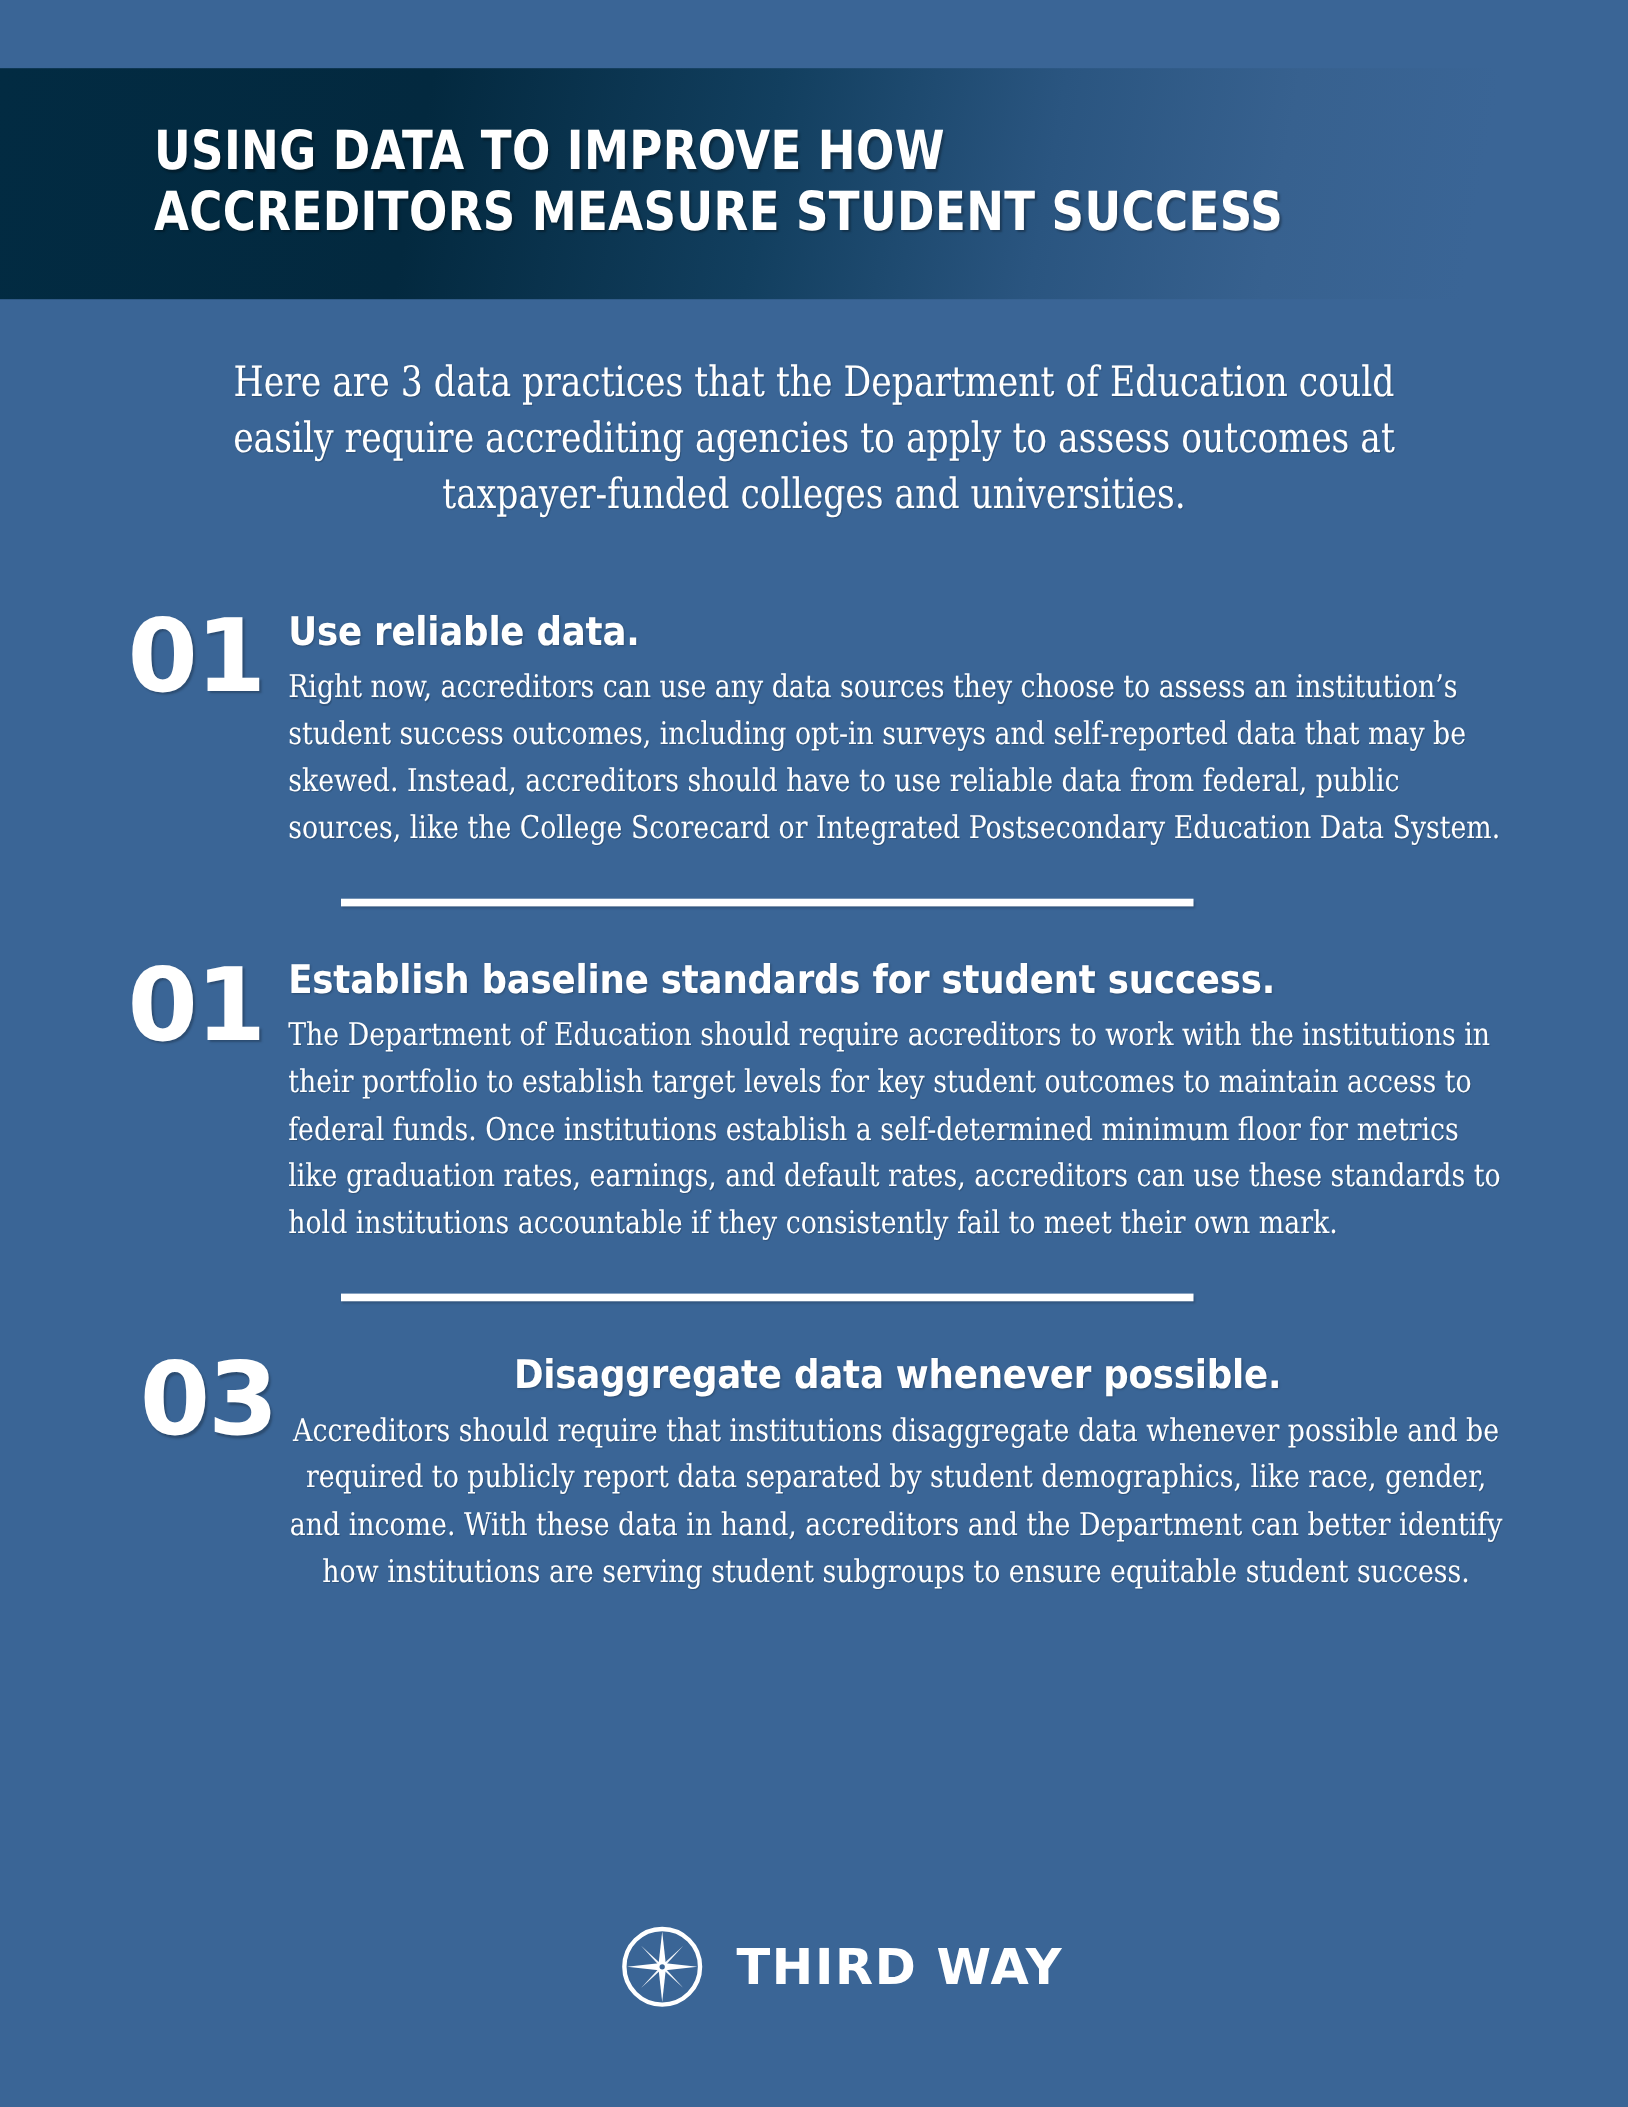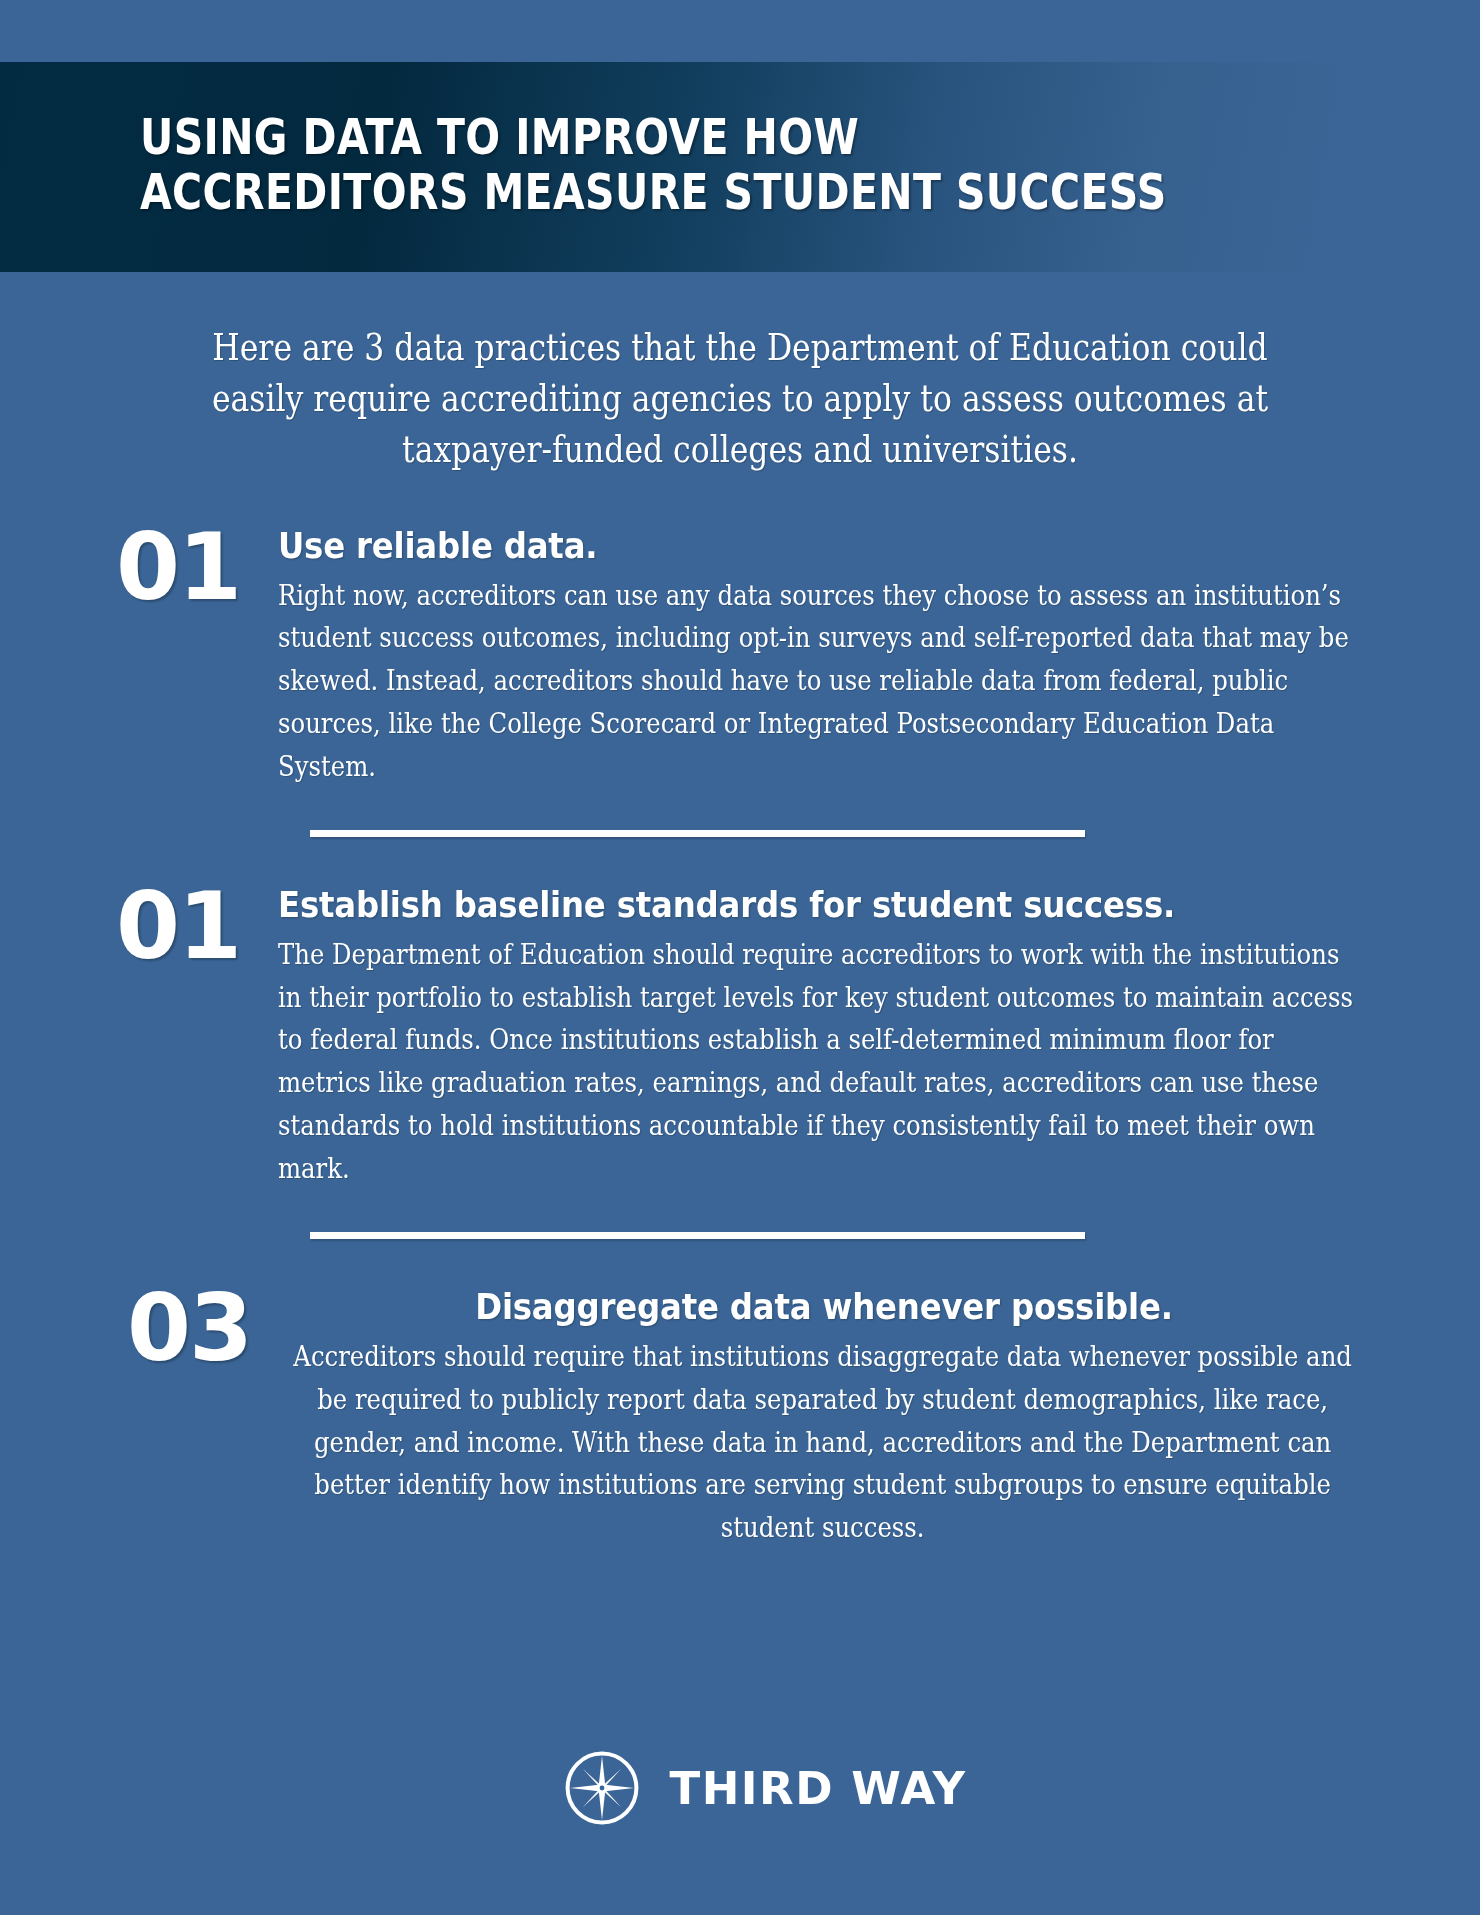--- a/index.html
+++ b/index.html
@@ -64,21 +64,21 @@
     text-shadow: 1px 1px 1px rgba(0,0,0,0.22);
   }
   .intro-inner {
     width: 1150px;
     margin: 0 auto;
   }
 
   
   .sections {
     position: absolute;
-    top: 526px;
+    top: 555px;
     left: 0;
     width: 1480px;
   }
   .section {
     position: relative;
     display: flex;
     align-items: flex-start;
     padding-left: 116px;
     padding-right: 110px;
   }
@@ -90,21 +90,20 @@
     font-weight: bold;
     font-size: 92px;
     line-height: 0.88;
     letter-spacing: -2px;
     margin-top: 2px;
     text-shadow: 2px 2px 2px rgba(0,0,0,0.25);
   }
   .section-body {
     flex: 1 1 auto;
     min-width: 0;
-    margin-left: 16px;
   }
   .section-heading {
     color: #ffffff;
     font-family: "DejaVu Sans Condensed", "Liberation Sans Narrow", "Liberation Sans", sans-serif;
     font-weight: bold;
     font-size: 36px;
     line-height: 1.1;
     letter-spacing: -0.2px;
     margin: 0 0 9px 0;
     text-shadow: 1px 1px 2px rgba(0,0,0,0.25);

